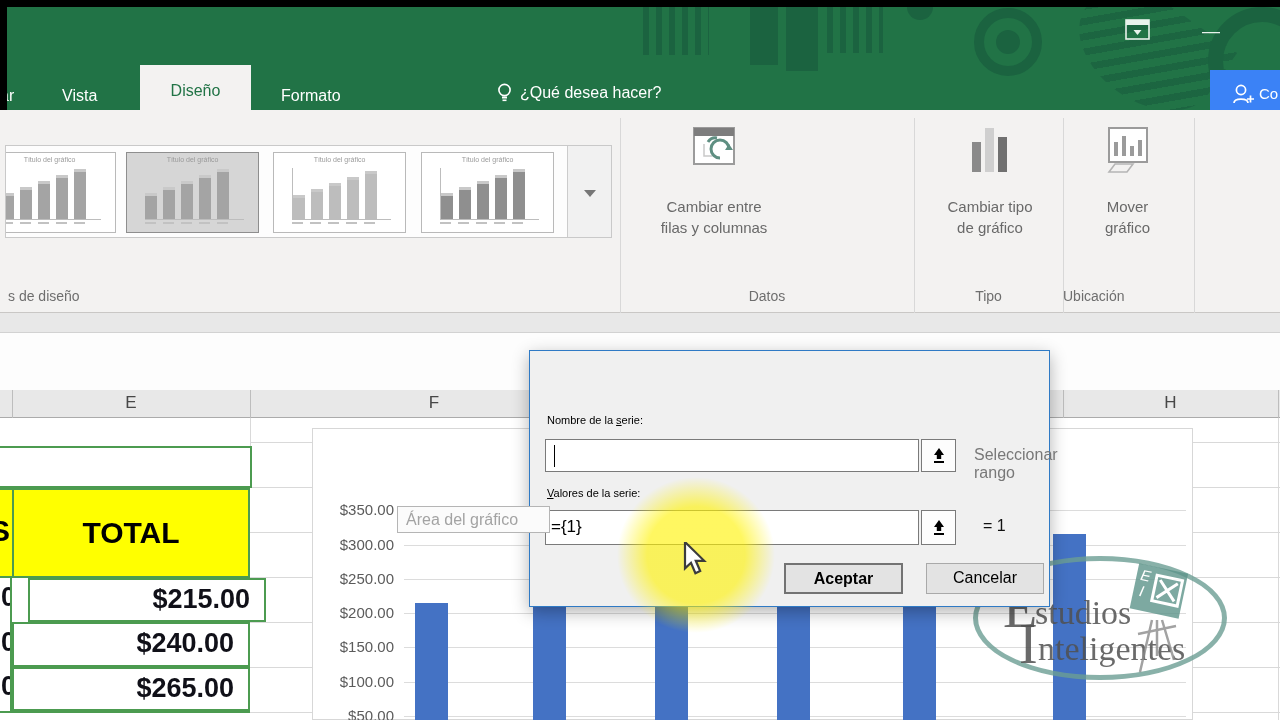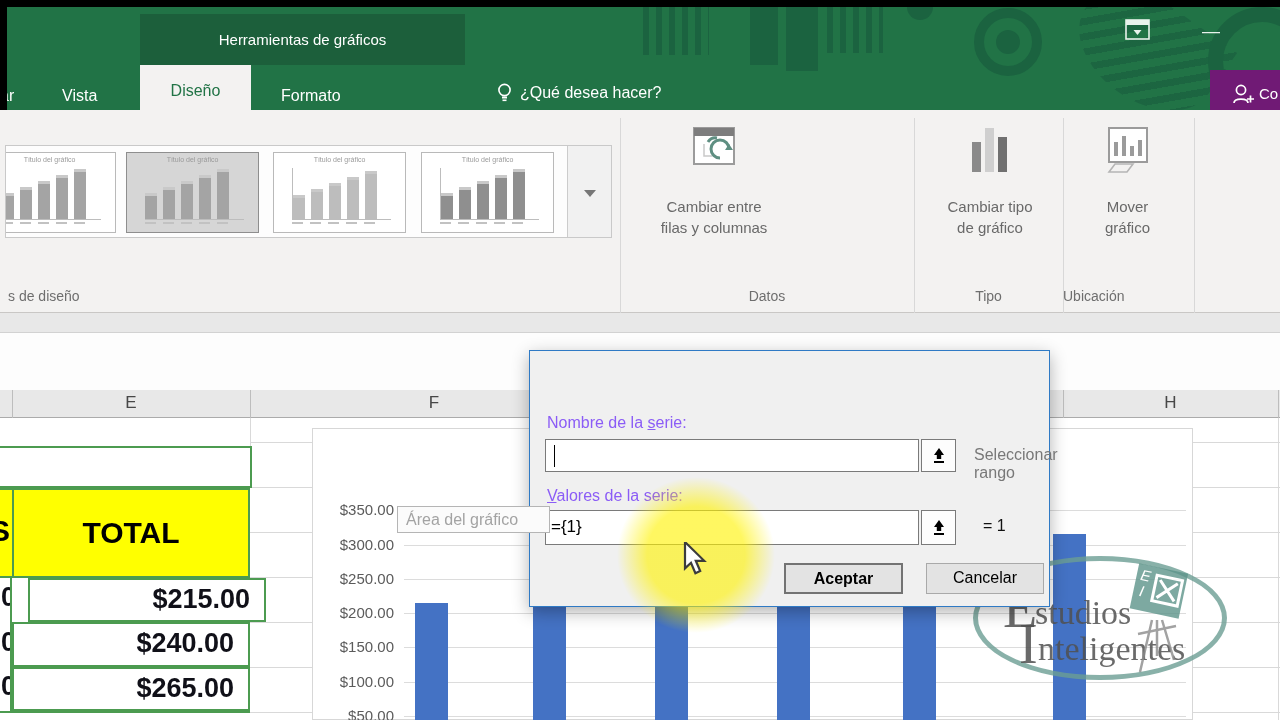--- a/index.html
+++ b/index.html
@@ -10,21 +10,21 @@
   
   .green-header{left:0;top:7px;width:1280px;height:103px;background:#217346;}
   .deco{pointer-events:none;}
   .deco-bars{background:repeating-linear-gradient(90deg,#1b6340 0 6px,rgba(0,0,0,0) 6px 13px);}
   .ctx-header{left:140px;top:7px;width:325px;height:51px;background:#1c5f3b;color:#fff;
     font-size:15px;text-align:center;line-height:51px;}
   .tab{color:#fff;font-size:16px;top:75px;height:28px;line-height:28px;}
   .tab-active-box{left:140px;top:58px;width:111px;height:52px;background:#f3f2f1;
     color:#217346;font-size:16px;text-align:center;line-height:52px;}
   .tellme{color:#fff;font-size:16px;}
-  .share-box{left:1210px;top:63px;width:70px;height:47px;background:#701a75;color:#fff;
+  .share-box{left:1210px;top:63px;width:70px;height:47px;background:#3b82f6;color:#fff;
     font-size:15px;display:flex;align-items:center;gap:5px;padding-left:22px;overflow:hidden;}
 
   
   .ribbon{left:0;top:110px;width:1280px;height:203px;background:#f3f2f1;border-bottom:1px solid #c9c7c5;}
   .gallery{left:5px;top:35px;width:607px;height:93px;background:#fdfdfd;border:1px solid #c9c9c9;overflow:hidden;}
   .gcard{top:6px;width:133px;height:81px;background:#fff;border:1px solid #b9b9b9;padding:3px 6px;}
   .gcard.hl{background:#d6d6d6;border-color:#8e8e8e;}
   .gcard .gtitle{font-size:7px;color:#9a9a9a;text-align:center;height:10px;overflow:hidden;}
   .mini-bars{display:flex;align-items:flex-end;gap:6px;height:52px;margin:2px 8px 0 12px;
     border-bottom:1px solid #bdbdbd;}
@@ -61,21 +61,21 @@
 
   
   .dialog{left:529px;top:350px;width:521px;height:257px;background:#f0f0f0;border:1px solid #2f7ac5;
     box-shadow:0 5px 16px rgba(0,0,0,.3);z-index:10;}
   .dlg-title{left:0;top:0;width:519px;height:46px;background:#fff;}
   .dlg-title .t{position:absolute;left:17px;top:14px;font-size:17px;color:#1a1a1a;}
   .dlg-help{position:absolute;left:398px;top:10px;width:28px;height:28px;font-size:19px;color:#555;
     text-align:center;line-height:28px;}
   .dlg-close{position:absolute;left:462px;top:8px;width:40px;height:30px;font-size:24px;color:#333;
     text-align:center;line-height:30px;}
-  .dlg-label{font-size:16px;color:#8b5cf6;}
+  .dlg-label{font-size:11px;color:#000000;}
   .dlg-input{background:#fff;border:1px solid #7a7a7a;}
   .range-btn{background:#fdfdfd;border:1px solid #7a7a7a;display:flex;align-items:center;justify-content:center;}
   .dlg-btn{font-size:16px;color:#000;background:#e3e3e3;text-align:center;line-height:28px;}
   .key{text-decoration:underline;}
 
   
   .tooltip{left:397px;top:506px;width:153px;height:27px;background:#fbfbfb;border:1px solid #b5b5b5;
     color:#a3a3a3;font-size:16px;line-height:25px;padding-left:8px;z-index:12;}
   .ycircle{left:617px;top:477px;width:158px;height:156px;border-radius:50%;z-index:14;
     background:radial-gradient(closest-side,rgba(255,242,0,.62) 62%,rgba(255,242,0,0) 100%);}
@@ -96,21 +96,20 @@
     <div class="abs deco deco-bars" style="left:643px;top:0;width:66px;height:48px;"></div>
     <div class="abs deco" style="left:750px;top:0;width:28px;height:58px;background:#1b6340;"></div>
     <div class="abs deco" style="left:786px;top:0;width:32px;height:64px;background:#1b6340;"></div>
     <div class="abs deco deco-bars" style="left:827px;top:0;width:56px;height:46px;"></div>
     <div class="abs deco" style="left:907px;top:0;width:26px;height:13px;border-radius:0 0 13px 13px;background:#1b6340;"></div>
     <div class="abs deco" style="left:974px;top:1px;width:68px;height:68px;border-radius:50%;border:10px solid #1b6340;"></div>
     <div class="abs deco" style="left:996px;top:23px;width:24px;height:24px;border-radius:50%;background:#1b6340;"></div>
     <div class="abs deco" style="left:1072px;top:-6px;width:150px;height:100px;border-radius:50% 0 50% 50%;transform:rotate(35deg);background:repeating-linear-gradient(135deg,rgba(27,99,64,.85) 0 7px,rgba(0,0,0,0) 7px 15px);"></div>
     <div class="abs deco" style="left:1208px;top:0;width:108px;height:108px;border-radius:50%;border:15px solid #1b6340;"></div>
 
-    <div class="abs ctx-header">Herramientas de gráficos</div>
 
     <div class="abs tab" style="left:0;width:14px;overflow:hidden;">ar</div>
     <div class="abs tab" style="left:62px;">Vista</div>
     <div class="abs tab-active-box">Diseño</div>
     <div class="abs tab" style="left:281px;">Formato</div>
 
     <div class="abs" style="left:497px;top:68px;height:36px;display:flex;align-items:center;gap:8px;">
       <svg width="15" height="21" viewBox="0 0 15 21">
         <circle cx="7.5" cy="7" r="5.6" fill="none" stroke="#fff" stroke-width="1.6"></circle>
         <rect x="5" y="13.5" width="5" height="2" fill="#fff"></rect>

